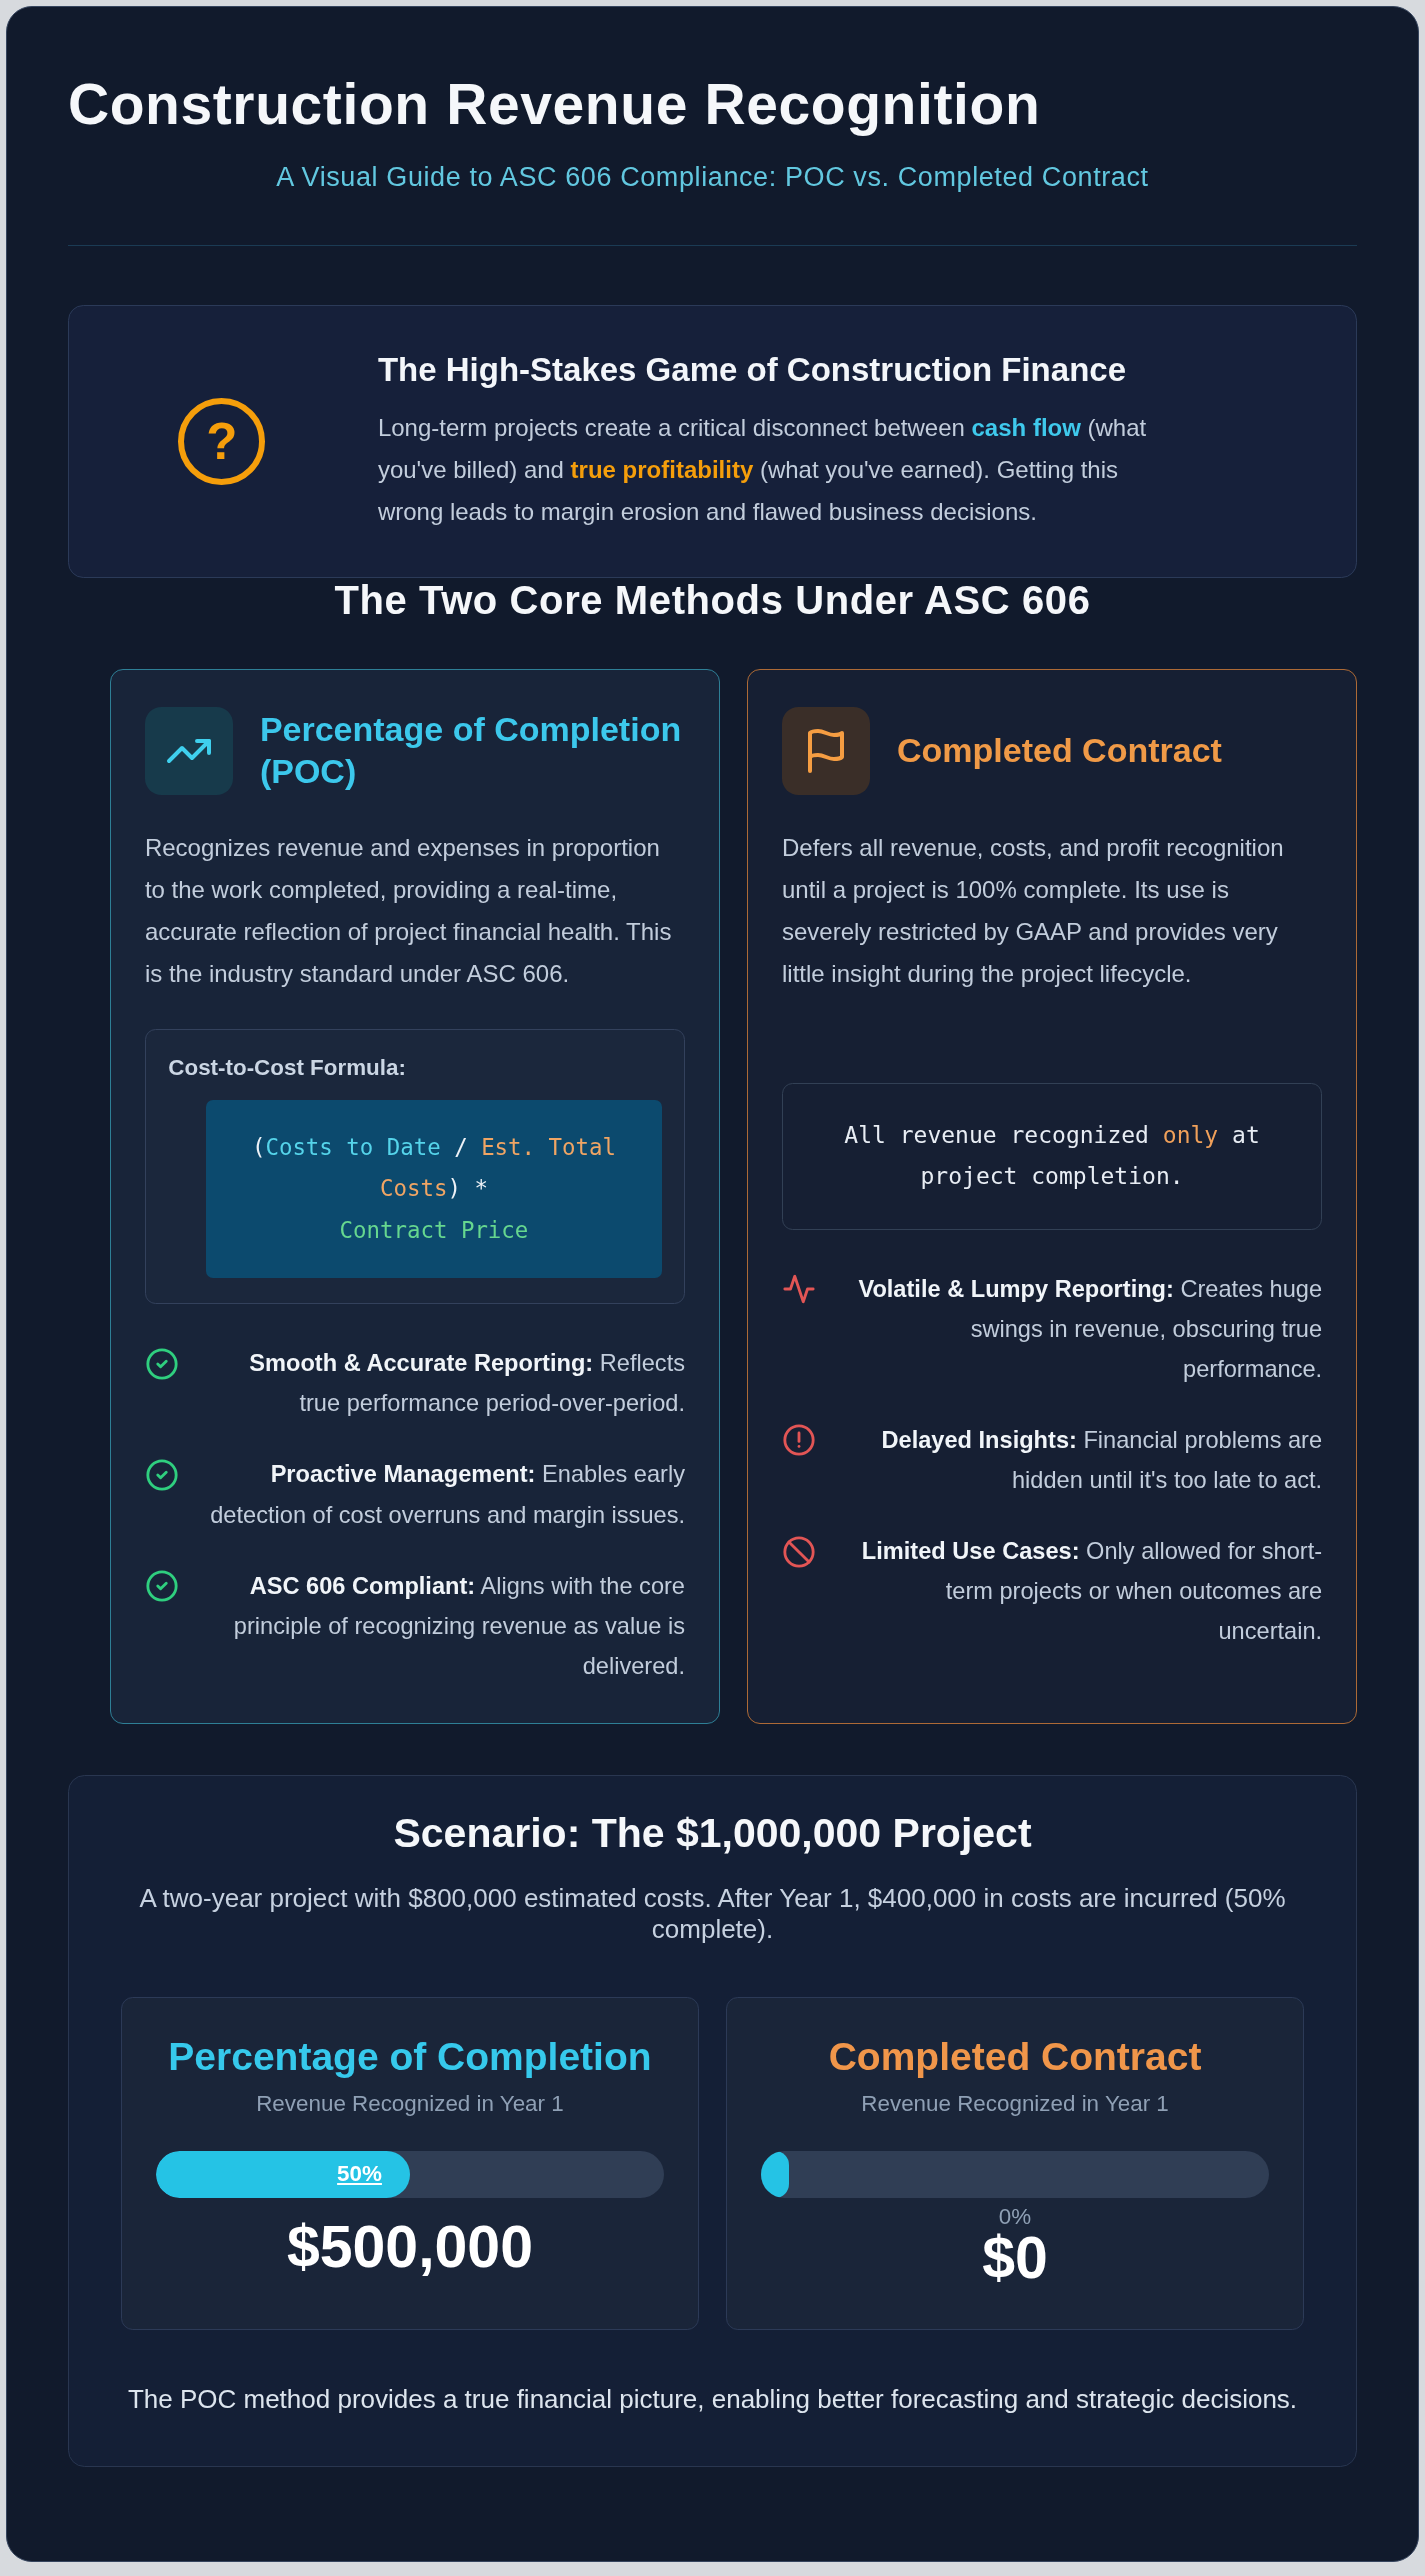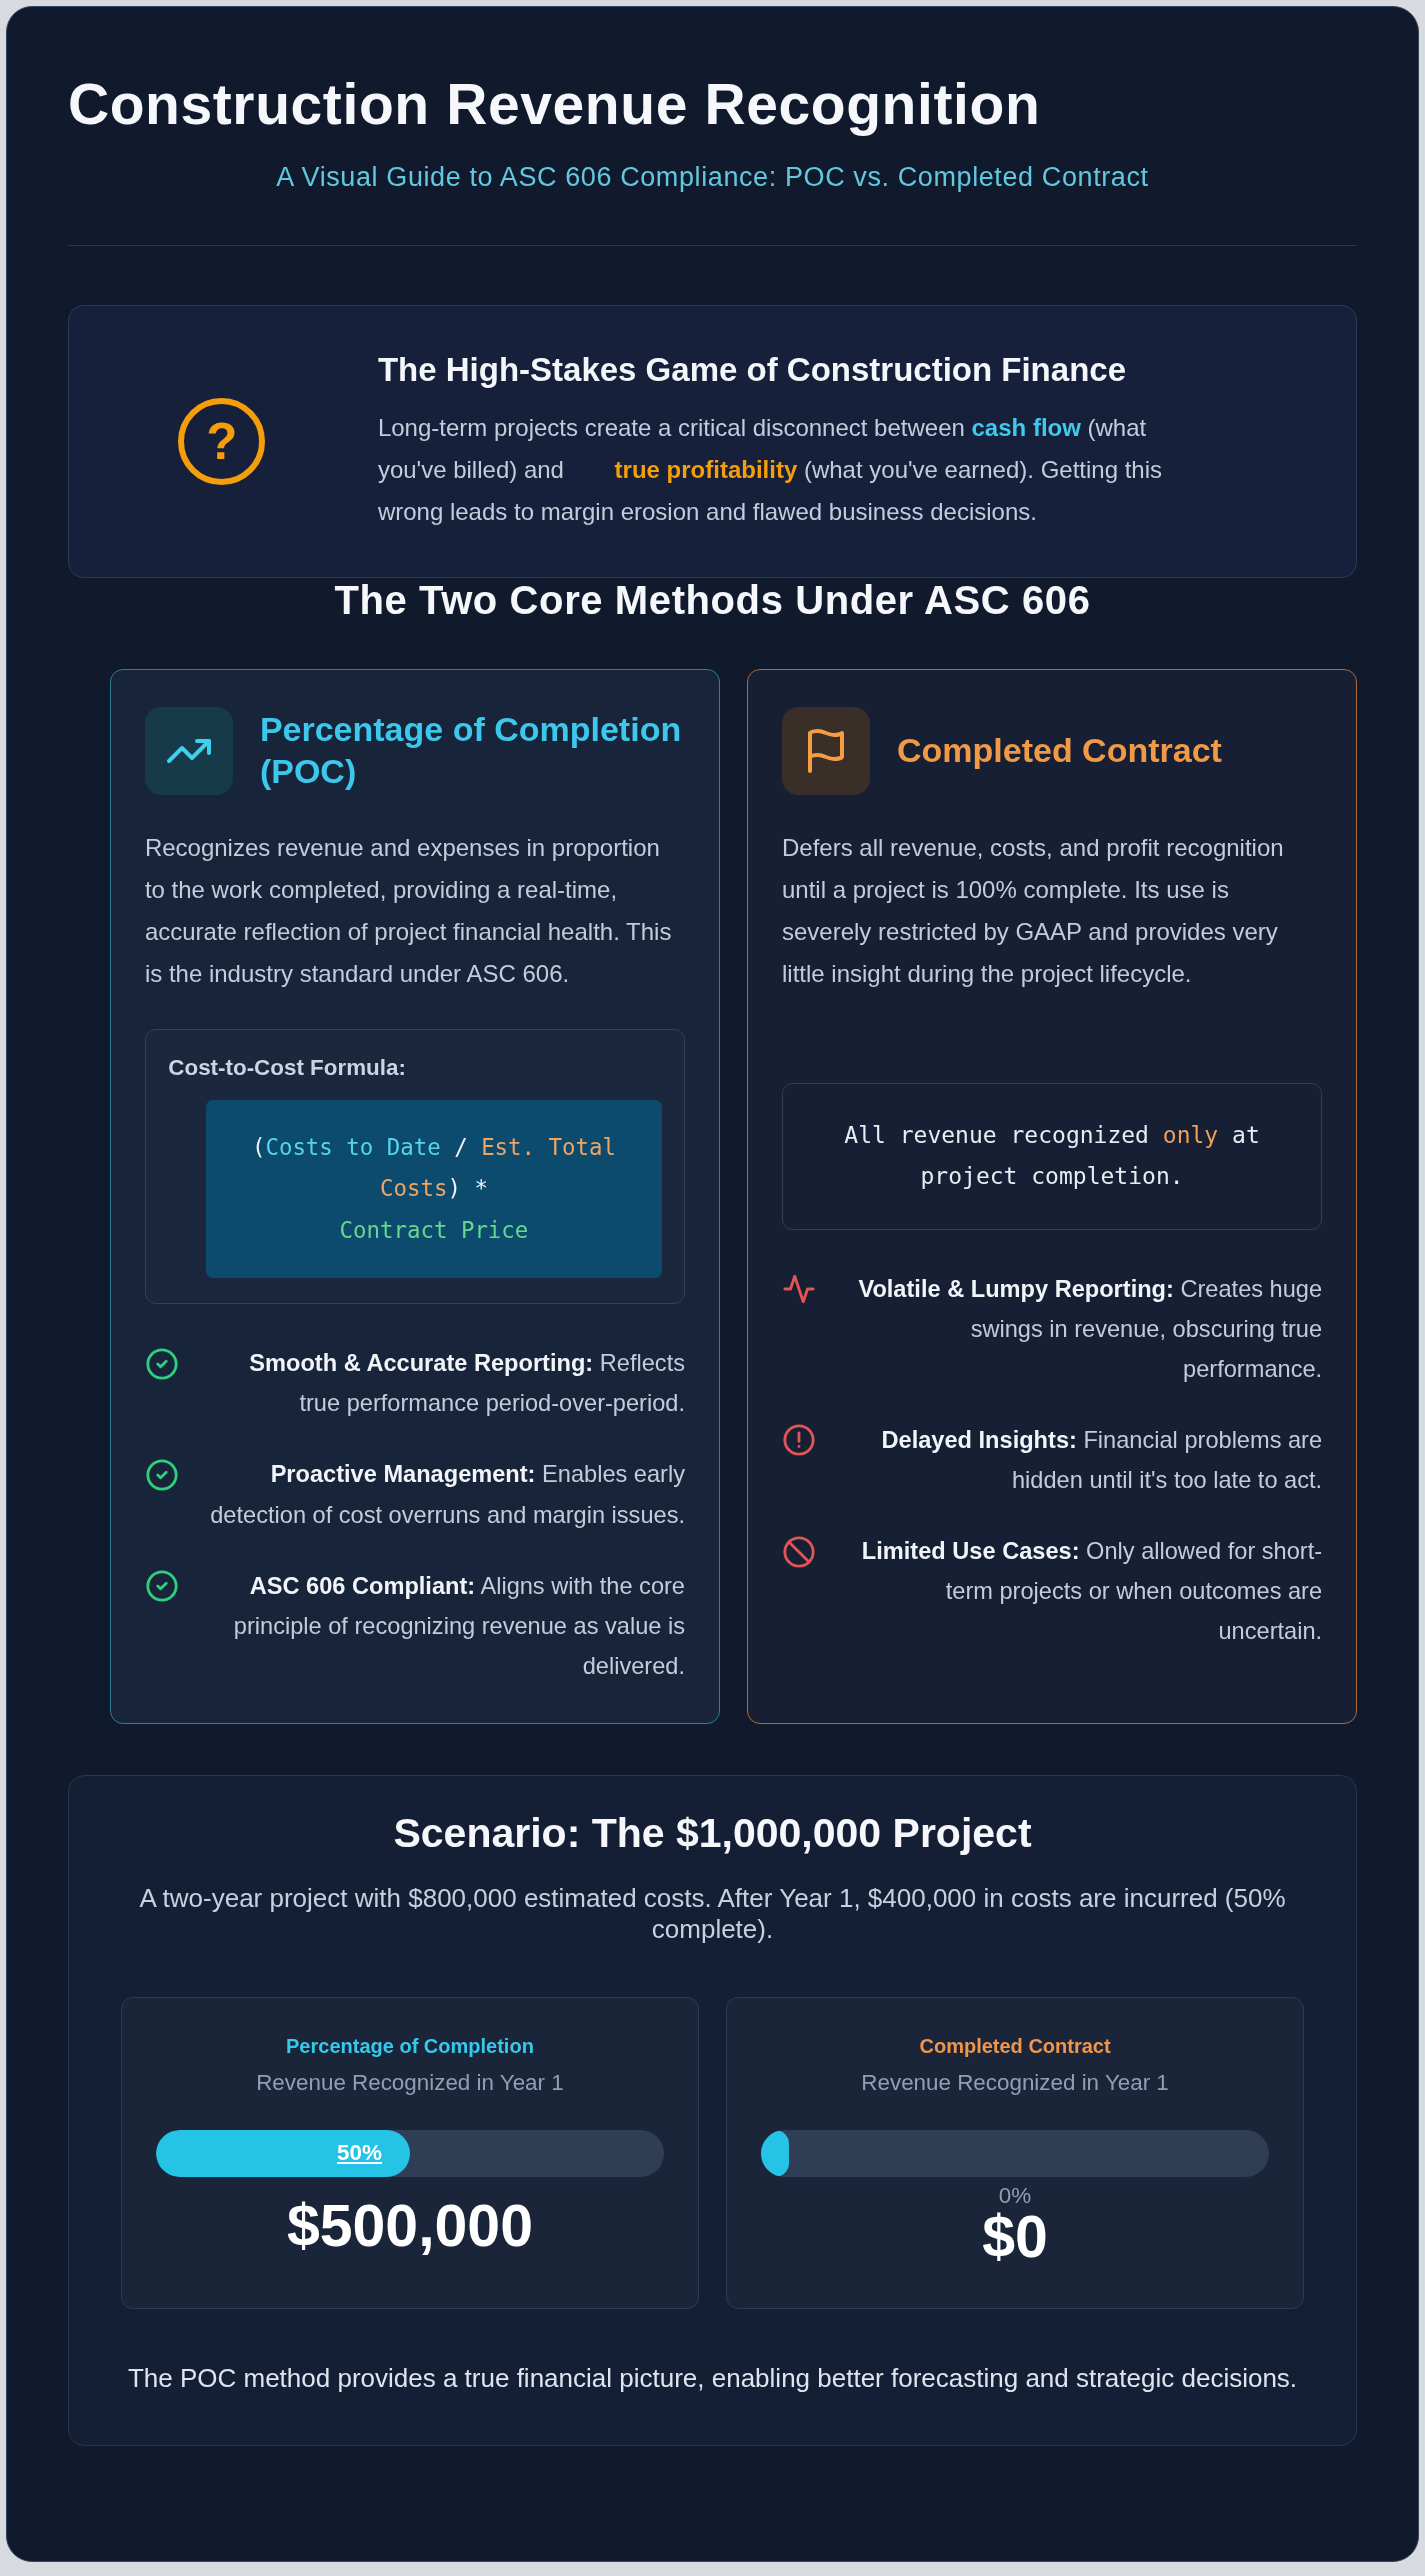--- a/index.html
+++ b/index.html
@@ -49,21 +49,21 @@
     display:flex; align-items:center; justify-content:center;
     font-size:51px; font-weight:700;
   }
   .intro-text { flex:1; max-width:789px; }
   .intro-text h2 {
     color:#f3f6fa; font-size:33px; font-weight:800; line-height:1.25;
     margin-bottom:16.5px;
   }
   .intro-text p { color:#c2cddc; font-size:24px; line-height:1.75; }
   .hl-cyan { color:#3fc9ec; font-weight:700; }
-  .hl-orange { color:#f59e0b; font-weight:700;margin-left:44px; }
+  .hl-orange { color:#f59e0b; font-weight:700; }
 
   
   .section-heading {
     text-align:center; color:#f5f7fa;
     font-size:40px; font-weight:800; letter-spacing:0.6px;
   }
 
   
   .methods-grid {
     margin-top:46px; display:grid; grid-template-columns:1fr 1fr; gap:27px;padding-left:42px;
@@ -124,21 +124,21 @@
     margin-top:51px; background:#141f36; border:1.2px solid #293650;
     border-radius:16.5px; padding:34px 52px 51px;
   }
   .scenario-title { text-align:center; color:#f5f7fa; font-size:41px; font-weight:800; }
   .scenario-sub { text-align:center; color:#c6d1e0; font-size:26px; margin-top:26px; }
   .scenario-grid { margin-top:52px; display:grid; grid-template-columns:1fr 1fr; gap:27px; }
   .result-card {
     background:#1a2539; border:1.2px solid #2c3a57; border-radius:11.8px;
     padding:37px 34px; text-align:center; min-height:265px;
   }
-  .result-title { font-size:20px; font-weight:800; }
+  .result-title { font-size:39px; font-weight:800; }
   .result-title.poc { color:#36c9ec; }
   .result-title.cc { color:#f0964a; }
   .result-sub { color:#8fa0b5; font-size:22.4px; margin-top:11.8px; }
   .bar-track {
     margin-top:34px; height:47px; border-radius:23.6px; background:#303e55;
     overflow:hidden; position:relative;
   }
   .bar-fill {
     height:100%; border-radius:23.6px; background:#25c3e5;
     display:flex; align-items:center; justify-content:flex-end;

